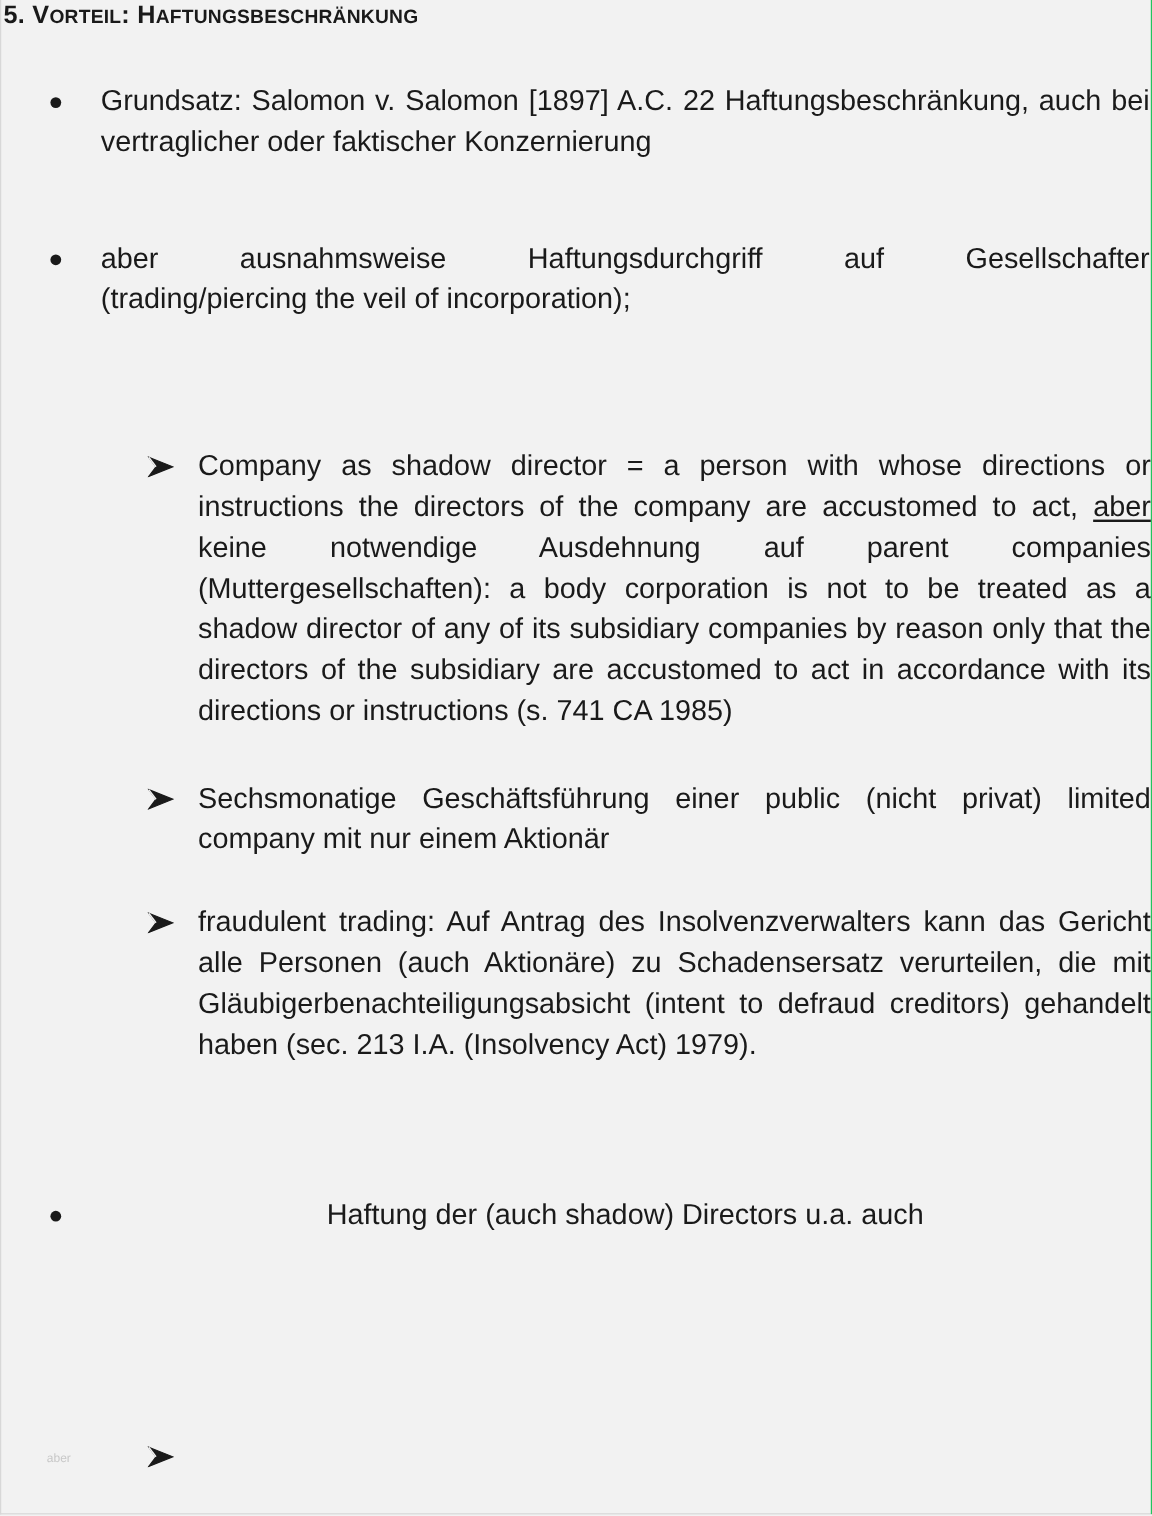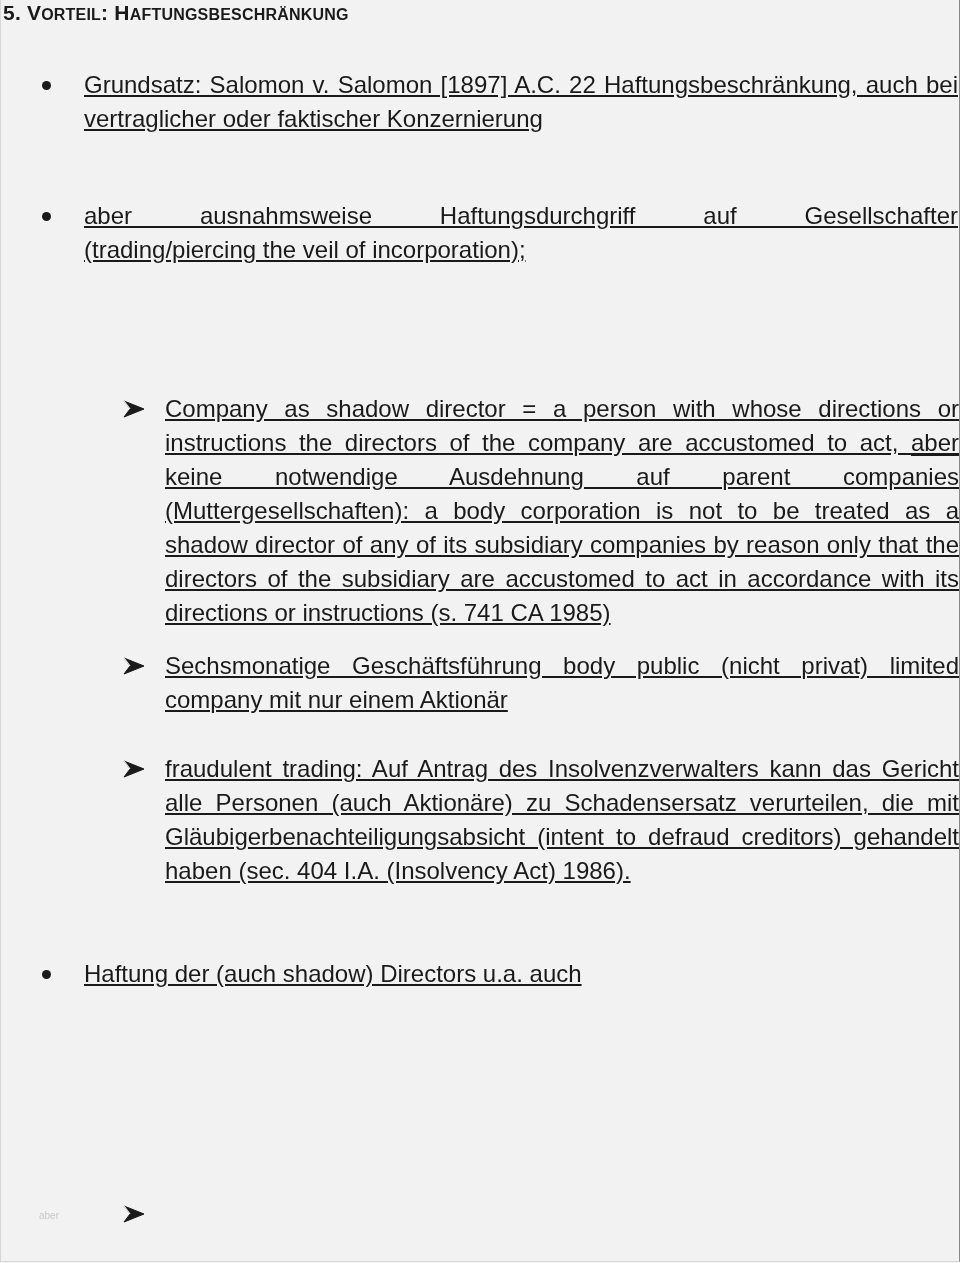--- a/index.html
+++ b/index.html
@@ -13,21 +13,21 @@
   .page {
     position: absolute; left: 0; top: 0; width: 958px; height: 1261px;
     border-left: 1px solid #d8d8d8; border-right: 1px solid #22c55e; border-bottom: 1px solid #d8d8d8;
   }
   .heading {
     position: absolute; left: 2px; top: 0px;
     font-size: 21px; font-weight: bold; letter-spacing: 0.2px;
     line-height: 26px;
   }
   .heading .sc { font-size: 16px; }
-  .txt { font-size: 24px; line-height: 34px; text-decoration: underline; }
+  .txt { font-size: 24px; line-height: 34px; }
   .bullet-item {
     position: absolute; left: 83px; width: 874px;
   }
   .dot {
     position: absolute; left: -42px; top: 13px; width: 9px; height: 9px; border-radius: 50%;
     background: #1a1a1a;
   }
   .sub-item {
     position: absolute; left: 164px; width: 794px;
   }
@@ -57,45 +57,45 @@
     <span>Grundsatz: Salomon v. Salomon [1897] A.C. 22 Haftungsbeschränkung, auch bei vertraglicher oder faktischer Konzernierung</span>
   </div>
 
   <div class="bullet-item txt" style="top:170px;margin-top:29px;">
     <span class="dot"></span>
     <div class="justify-all">aber ausnahmsweise Haftungsdurchgriff auf Gesellschafter</div>
     <div>(trading/piercing the veil of incorporation);</div>
   </div>
 
 
-  <div class="sub-item txt justify" style="top:392px;">
+  <div class="sub-item txt justify" style="top:372px;">
     <svg class="arrow" viewBox="0 0 22 18">
         <path d="M1 1 L21 9 L1 17 L7 9 Z" fill="#1a1a1a" stroke="#1a1a1a" stroke-width="1"></path>
         <path d="M1 1 L7 9" stroke="#f2f2f2" stroke-width="1.2"></path>
       </svg>
     <span>Company as shadow director = a person with whose directions or instructions the directors of the company are accustomed to act, </span><u>aber</u><span> keine notwendige Ausdehnung auf parent companies (Muttergesellschaften): a body corporation is not to be treated as a shadow director of any of its subsidiary companies by reason only that the directors of the subsidiary are accustomed to act in accordance with its directions or instructions (s. 741 CA 1985)</span>
   </div>
 
   <div class="sub-item txt justify" style="top:649px;">
     <svg class="arrow" viewBox="0 0 22 18">
         <path d="M1 1 L21 9 L1 17 L7 9 Z" fill="#1a1a1a" stroke="#1a1a1a" stroke-width="1"></path>
         <path d="M1 1 L7 9" stroke="#f2f2f2" stroke-width="1.2"></path>
       </svg>
-    <span>Sechsmonatige Geschäftsführung body public (nicht privat) limited company mit nur einem Aktionär</span>
+    <span>Sechsmonatige Geschäftsführung einer public (nicht privat) limited company mit nur einem Aktionär</span>
   </div>
 
   <div class="sub-item txt justify" style="top:752px;">
     <svg class="arrow" viewBox="0 0 22 18">
         <path d="M1 1 L21 9 L1 17 L7 9 Z" fill="#1a1a1a" stroke="#1a1a1a" stroke-width="1"></path>
         <path d="M1 1 L7 9" stroke="#f2f2f2" stroke-width="1.2"></path>
       </svg>
-    <span>fraudulent trading: Auf Antrag des Insolvenzverwalters kann das Gericht alle Personen (auch Aktionäre) zu Schadensersatz verurteilen, die mit Gläubigerbenachteiligungsabsicht (intent to defraud creditors) gehandelt haben (sec. 404 I.A. (Insolvency Act) 1986).</span>
+    <span>fraudulent trading: Auf Antrag des Insolvenzverwalters kann das Gericht alle Personen (auch Aktionäre) zu Schadensersatz verurteilen, die mit Gläubigerbenachteiligungsabsicht (intent to defraud creditors) gehandelt haben (sec. 213 I.A. (Insolvency Act) 1979).</span>
   </div>
 
-  <div class="bullet-item txt" style="top:957px;">
+  <div class="bullet-item txt" style="top:996px;text-align:center;">
     <span class="dot"></span>
     <span>Haftung der (auch shadow) Directors u.a. auch</span>
   </div>
 
 
   <div class="sub-item txt justify" style="top:1197px;">
     <svg class="arrow" viewBox="0 0 22 18">
         <path d="M1 1 L21 9 L1 17 L7 9 Z" fill="#1a1a1a" stroke="#1a1a1a" stroke-width="1"></path>
         <path d="M1 1 L7 9" stroke="#f2f2f2" stroke-width="1.2"></path>
       </svg>

